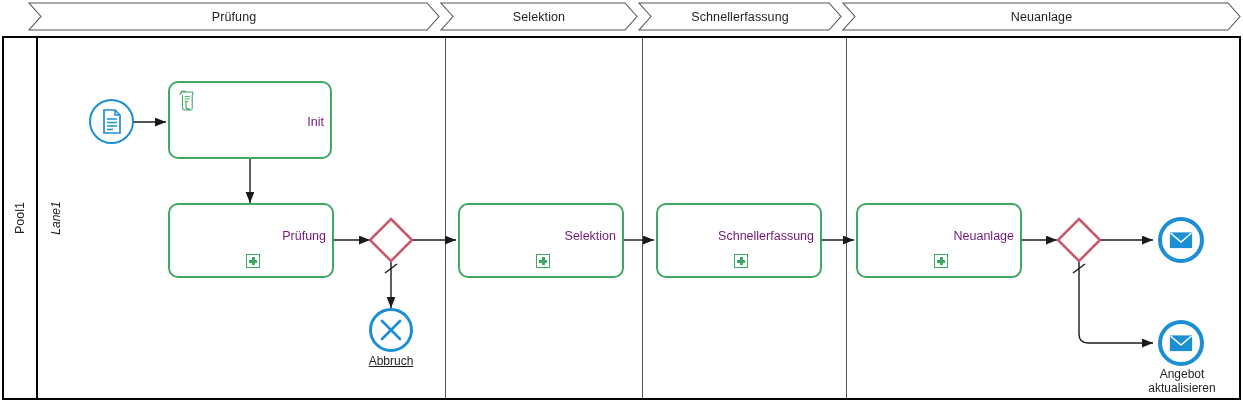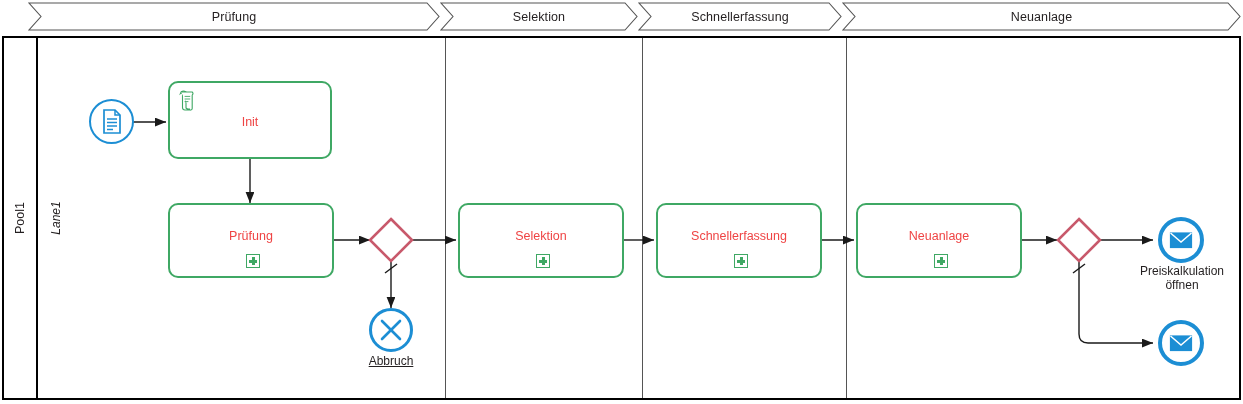--- a/index.html
+++ b/index.html
@@ -101,24 +101,24 @@
   .task {
     position: absolute;
     border: 2px solid #3fa864;
     border-radius: 10px;
     background: #ffffff;
     color: #231f20;
   }
   .task-label {
     position: absolute;
     left: 6px; right: 6px;
-    text-align: center;
+    text-align: right;
     font-size: 12.5px;
     line-height: 15px;
-    color: #ef4444;
+    color: #701a75;
   }
   .sub-marker {
     position: absolute;
     width: 14px; height: 14px;
     border: 1.3px solid #3fa864;
     background: #ffffff;
   }
   .sub-marker::before, .sub-marker::after {
     content: "";
     position: absolute;
@@ -306,24 +306,24 @@
         <path d="M24,3 L45,24 L24,45 L3,24 Z" fill="#ffffff" stroke="#c8596b" stroke-width="2.6"></path>
       </svg>
     </div>
 
     <div class="event endmsg" style="left:1158px; top:217px; width:46px; height:46px;">
       <svg width="38" height="38" viewBox="0 0 38 38" style="position:absolute;left:0;top:0;">
         <rect x="8.5" y="12" width="21" height="14.5" fill="#1c8ed4" stroke="#1c8ed4" stroke-width="1.2"></rect>
         <path d="M8.5,12 L19,21 L29.5,12" fill="none" stroke="#ffffff" stroke-width="1.5"></path>
       </svg>
     </div>
-    <div class="event-label" style="left:1123px; top:264px; width:118px;">Preiskalkulation
-öffnen</div>
 
     <div class="event endmsg" style="left:1158px; top:320px; width:46px; height:46px;">
       <svg width="38" height="38" viewBox="0 0 38 38" style="position:absolute;left:0;top:0;">
         <rect x="8.5" y="12" width="21" height="14.5" fill="#1c8ed4" stroke="#1c8ed4" stroke-width="1.2"></rect>
         <path d="M8.5,12 L19,21 L29.5,12" fill="none" stroke="#ffffff" stroke-width="1.5"></path>
       </svg>
     </div>
+    <div class="event-label" style="left:1123px; top:367px; width:118px;">Angebot
+aktualisieren</div>
 
   </div>
 </div>
 
 </body></html>

